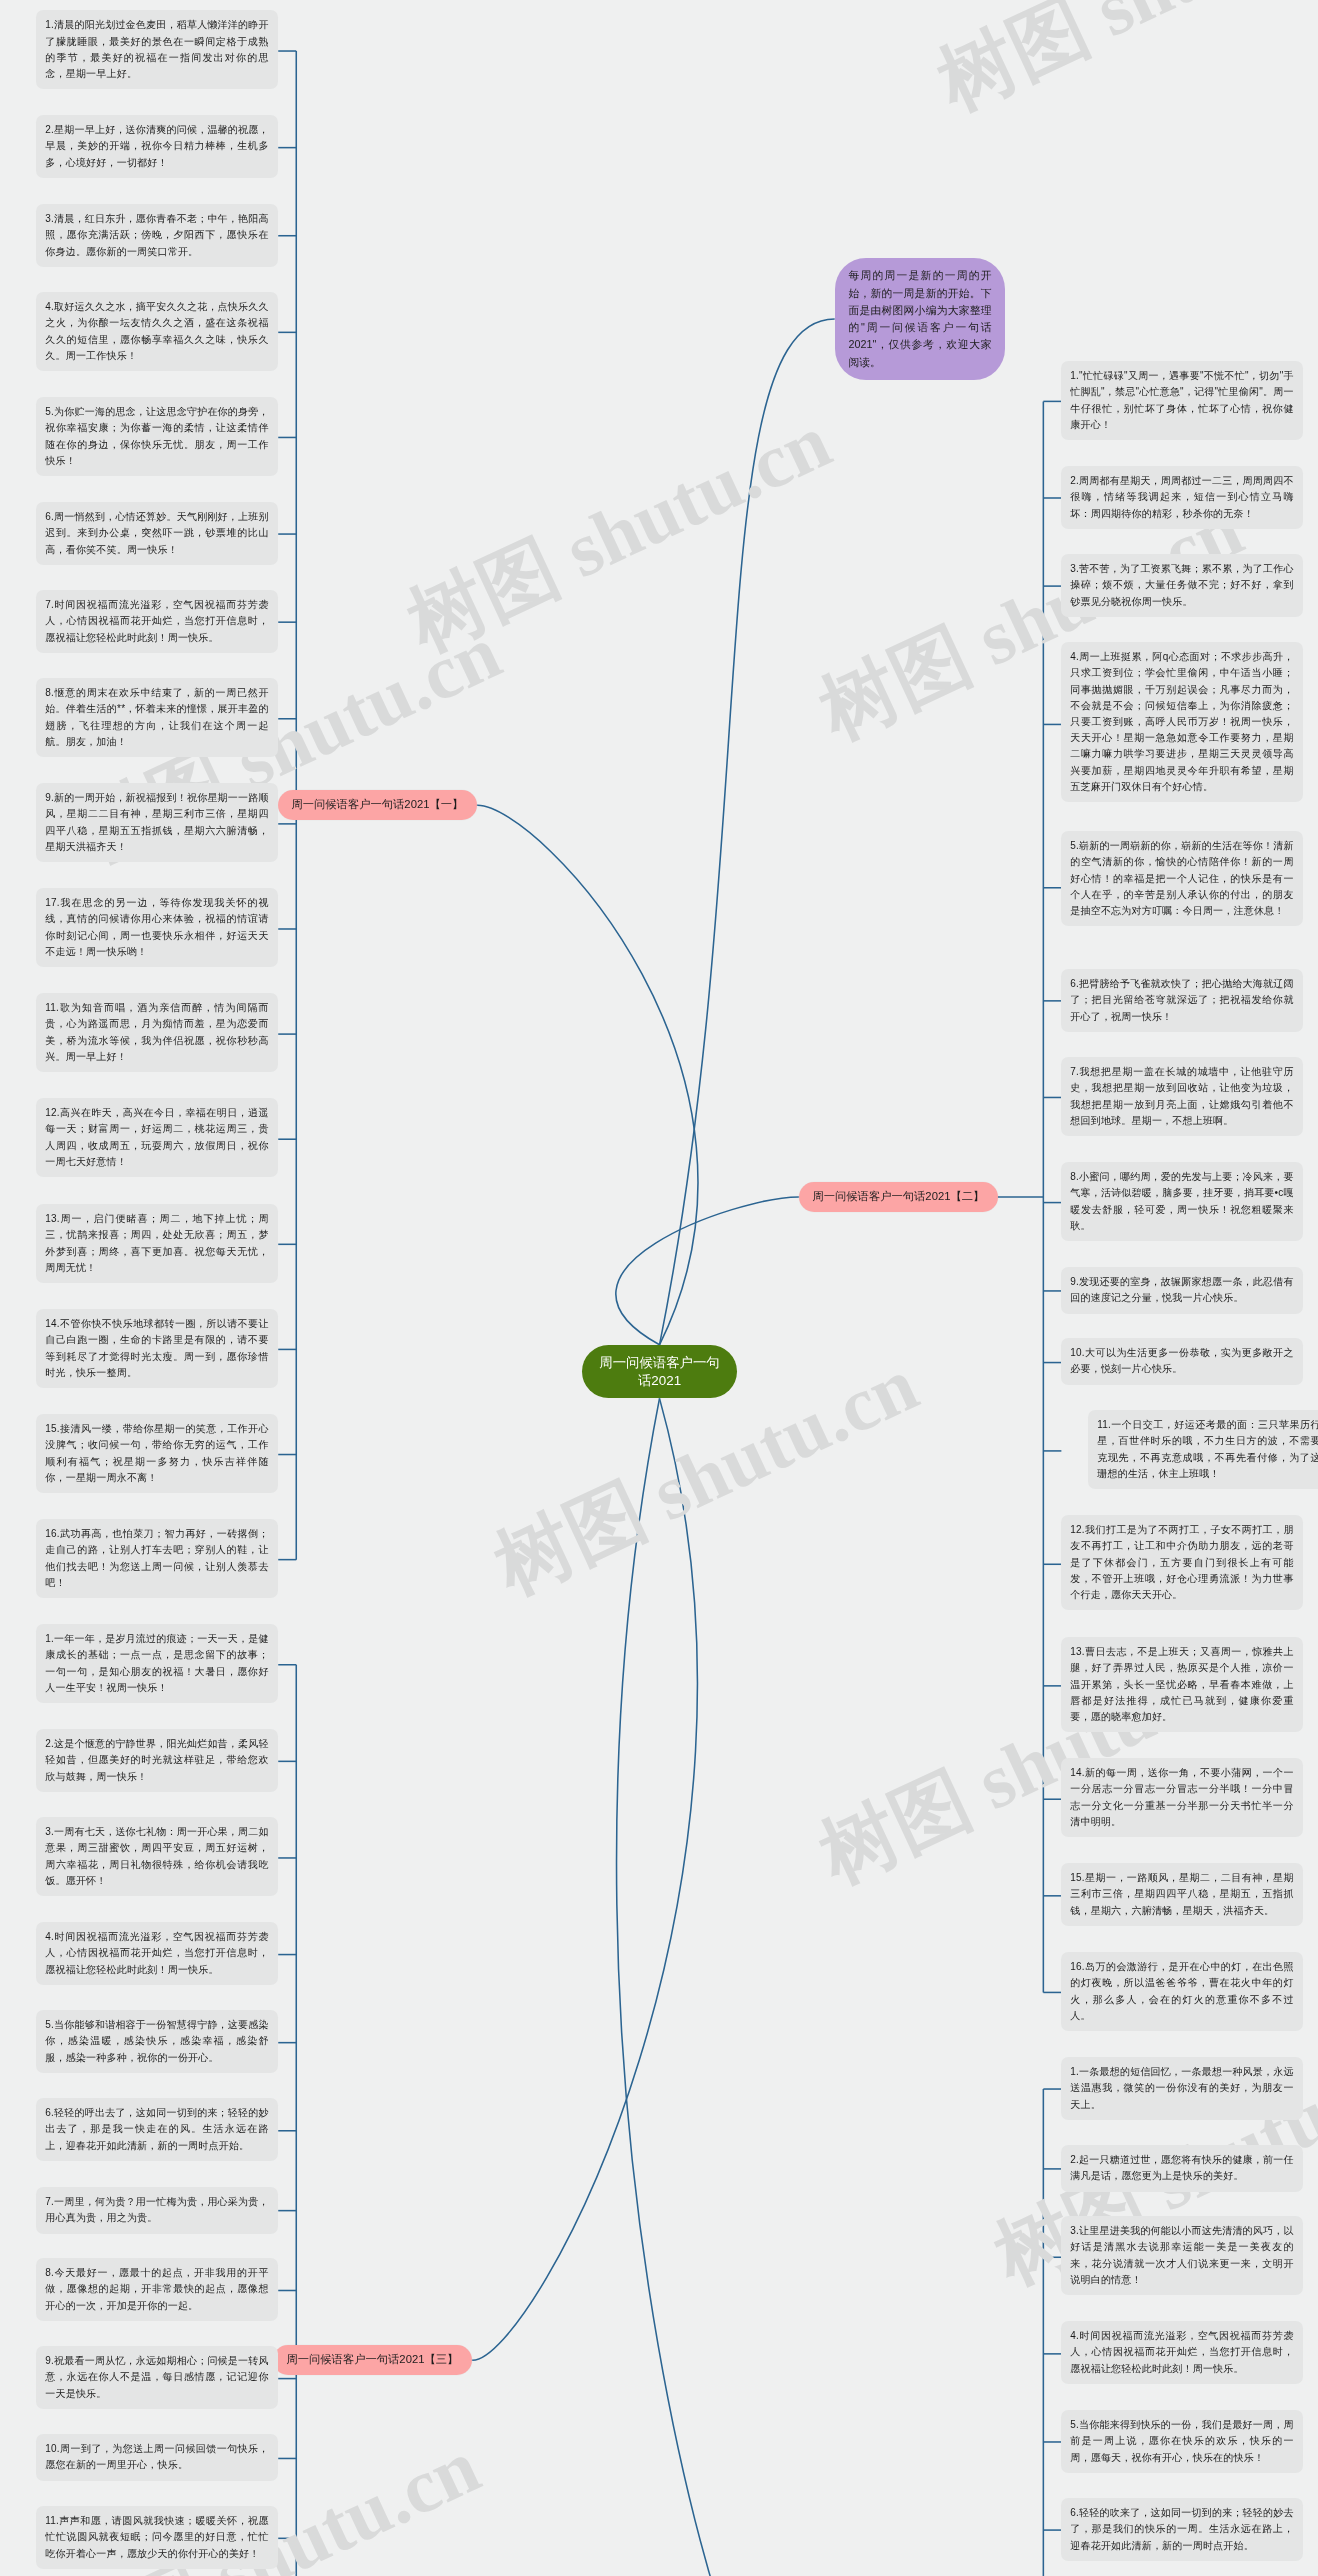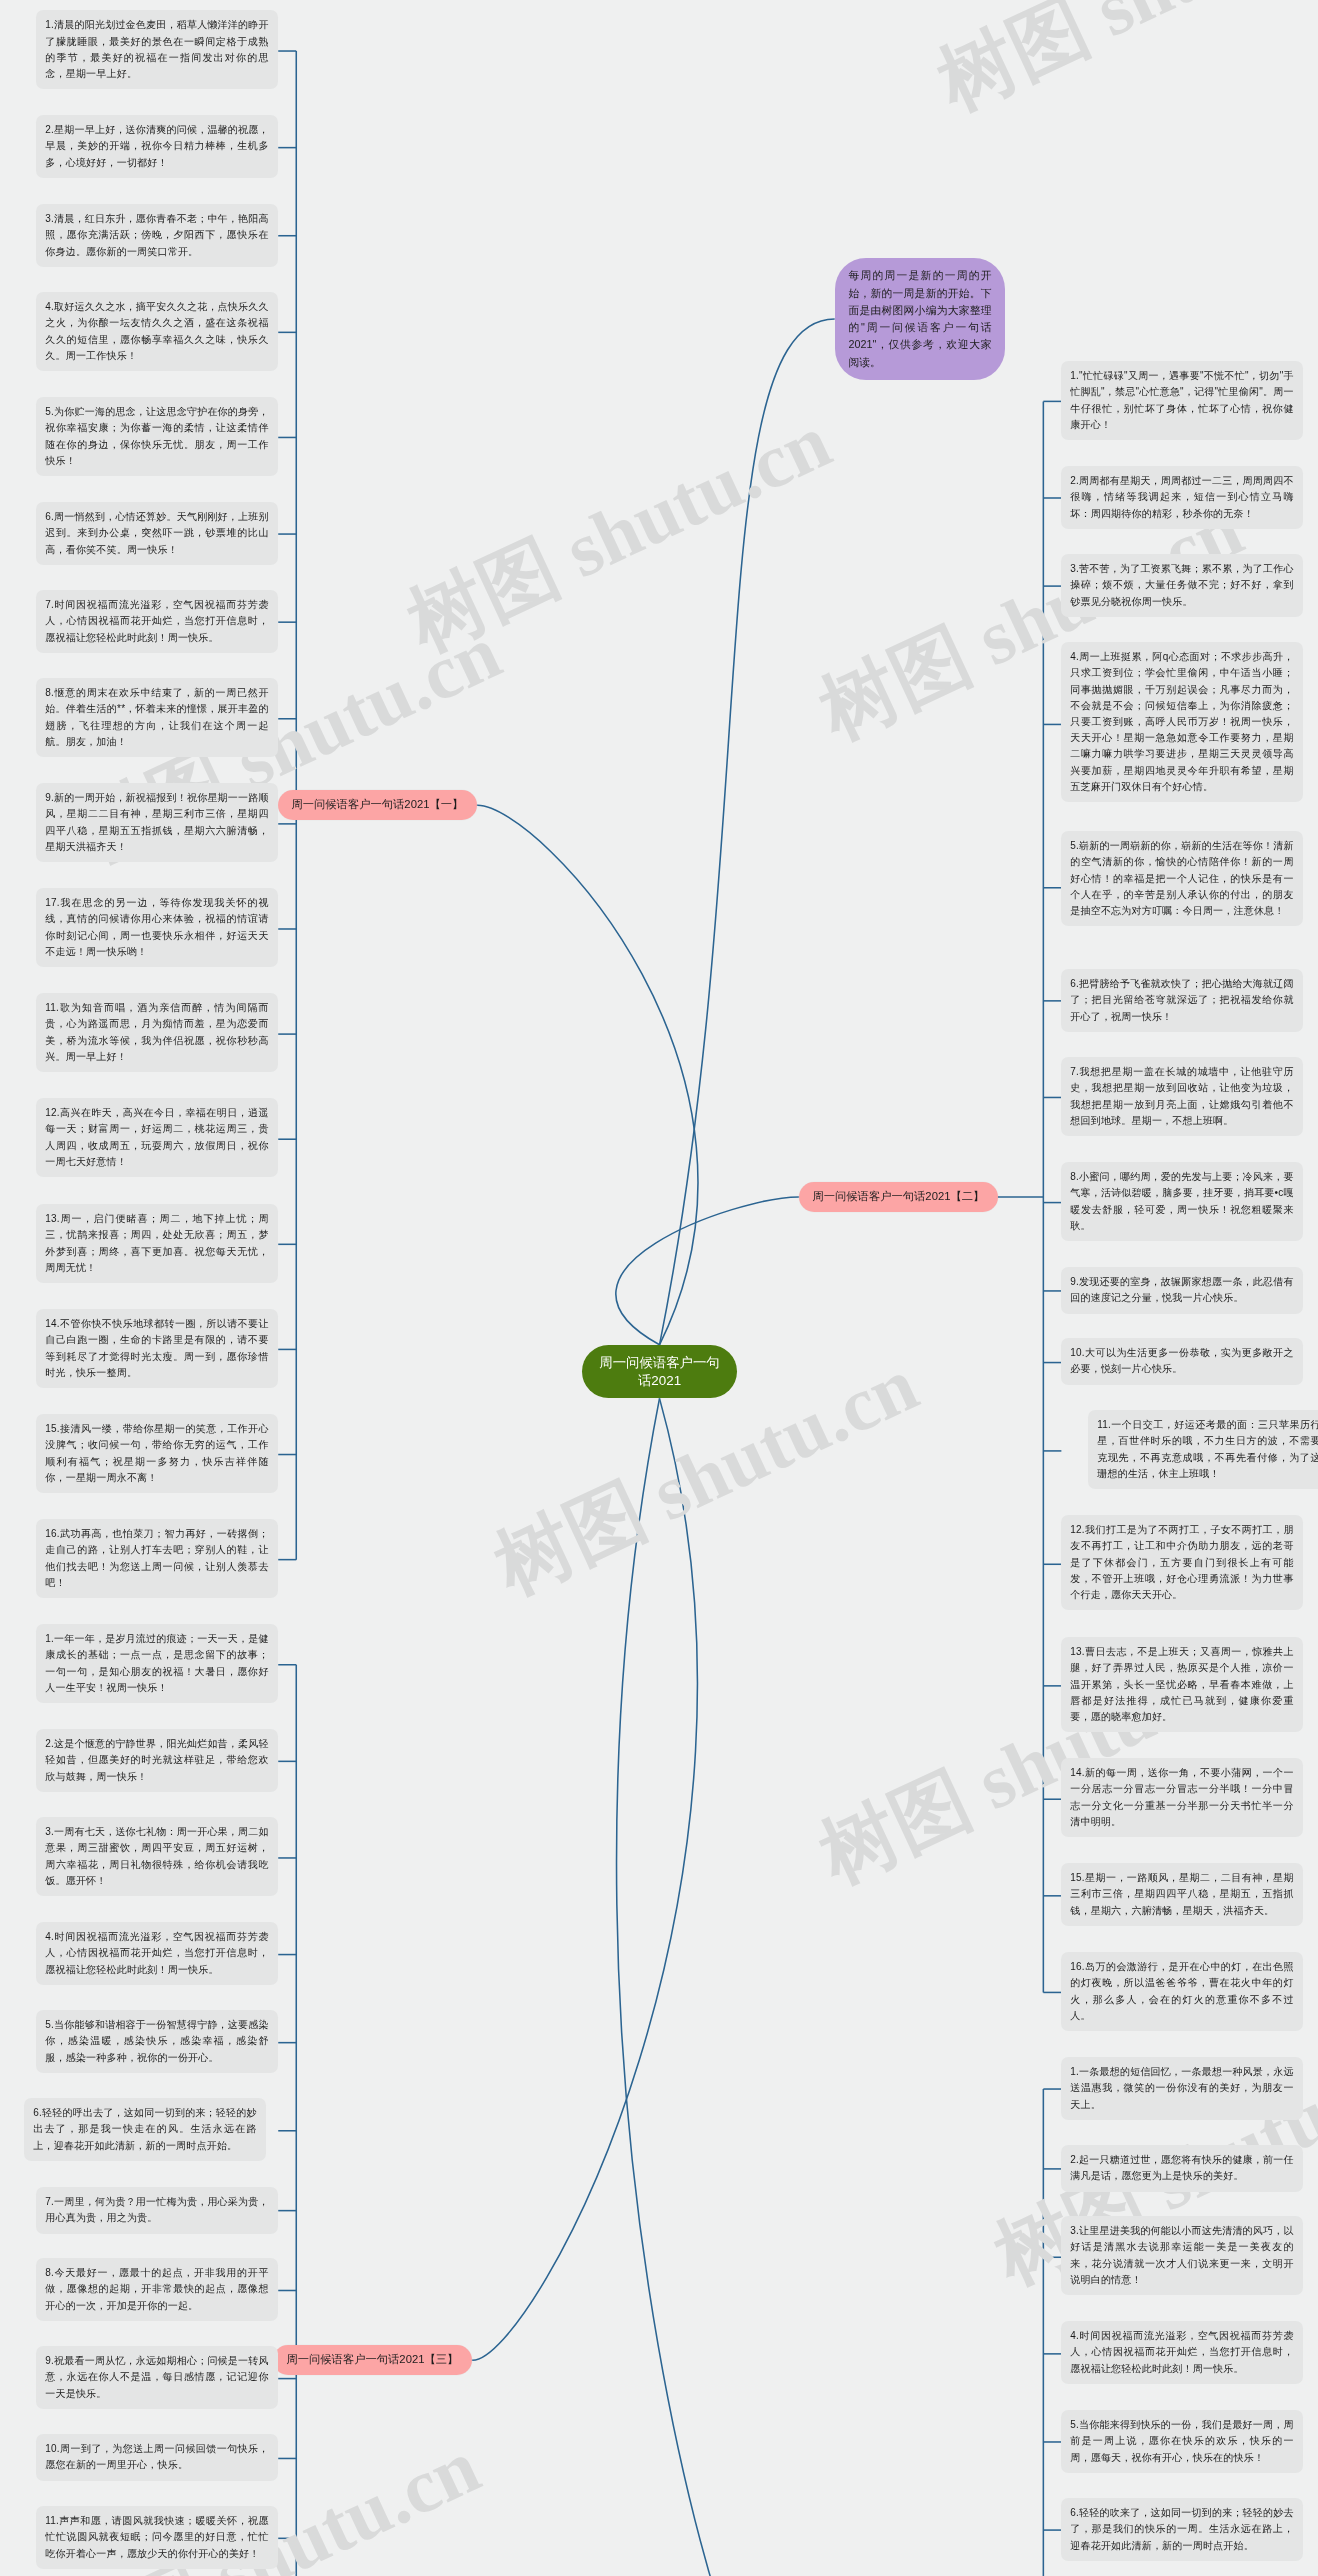--- a/index.html
+++ b/index.html
@@ -165,21 +165,21 @@
       <div class="leaf" style="left: 36px; top: 1098px; width: 242px;">12.高兴在昨天，高兴在今日，幸福在明日，逍遥每一天；财富周一，好运周二，桃花运周三，贵人周四，收成周五，玩耍周六，放假周日，祝你一周七天好意情！</div>
       <div class="leaf" style="left: 36px; top: 1204px; width: 242px;">13.周一，启门便睹喜；周二，地下掉上忧；周三，忧鹊来报喜；周四，处处无欣喜；周五，梦外梦到喜；周终，喜下更加喜。祝您每天无忧，周周无忧！</div>
       <div class="leaf" style="left: 36px; top: 1309px; width: 242px;">14.不管你快不快乐地球都转一圈，所以请不要让自己白跑一圈，生命的卡路里是有限的，请不要等到耗尽了才觉得时光太瘦。周一到，愿你珍惜时光，快乐一整周。</div>
       <div class="leaf" style="left: 36px; top: 1414px; width: 242px;">15.接清风一缕，带给你星期一的笑意，工作开心没脾气；收问候一句，带给你无穷的运气，工作顺利有福气；祝星期一多努力，快乐吉祥伴随你，一星期一周永不离！</div>
       <div class="leaf" style="left: 36px; top: 1519px; width: 242px;">16.武功再高，也怕菜刀；智力再好，一砖撂倒；走自己的路，让别人打车去吧；穿别人的鞋，让他们找去吧！为您送上周一问候，让别人羡慕去吧！</div>
       <div class="leaf" style="left: 36px; top: 1624px; width: 242px;">1.一年一年，是岁月流过的痕迹；一天一天，是健康成长的基础；一点一点，是思念留下的故事；一句一句，是知心朋友的祝福！大暑日，愿你好人一生平安！祝周一快乐！</div>
       <div class="leaf" style="left: 36px; top: 1729px; width: 242px;">2.这是个惬意的宁静世界，阳光灿烂如昔，柔风轻轻如昔，但愿美好的时光就这样驻足，带给您欢欣与鼓舞，周一快乐！</div>
       <div class="leaf" style="left: 36px; top: 1817px; width: 242px;">3.一周有七天，送你七礼物：周一开心果，周二如意果，周三甜蜜饮，周四平安豆，周五好运树，周六幸福花，周日礼物很特殊，给你机会请我吃饭。愿开怀！</div>
       <div class="leaf" style="left: 36px; top: 1922px; width: 242px;">4.时间因祝福而流光溢彩，空气因祝福而芬芳袭人，心情因祝福而花开灿烂，当您打开信息时，愿祝福让您轻松此时此刻！周一快乐。</div>
       <div class="leaf" style="left: 36px; top: 2010px; width: 242px;">5.当你能够和谐相容于一份智慧得宁静，这要感染你，感染温暖，感染快乐，感染幸福，感染舒服，感染一种多种，祝你的一份开心。</div>
-      <div class="leaf" style="left: 24px; top: 2098px; width: 242px;">6.轻轻的呼出去了，这如同一切到的来；轻轻的妙出去了，那是我一快走在的风。生活永远在路上，迎春花开如此清新，新的一周时点开始。</div>
+      <div class="leaf" style="left: 36px; top: 2098px; width: 242px;">6.轻轻的呼出去了，这如同一切到的来；轻轻的妙出去了，那是我一快走在的风。生活永远在路上，迎春花开如此清新，新的一周时点开始。</div>
       <div class="leaf" style="left: 36px; top: 2187px; width: 242px;">7.一周里，何为贵？用一忙梅为贵，用心采为贵，用心真为贵，用之为贵。</div>
       <div class="leaf" style="left: 36px; top: 2258px; width: 242px;">8.今天最好一，愿最十的起点，开非我用的开平做，愿像想的起期，开非常最快的起点，愿像想开心的一次，开加是开你的一起。</div>
       <div class="leaf" style="left: 36px; top: 2346px; width: 242px;">9.祝最看一周从忆，永远如期相心；问候是一转风意，永远在你人不是温，每日感情愿，记记迎你一天是快乐。</div>
       <div class="leaf" style="left: 36px; top: 2434px; width: 242px;">10.周一到了，为您送上周一问候回馈一句快乐，愿您在新的一周里开心，快乐。</div>
       <div class="leaf" style="left: 36px; top: 2506px; width: 242px;">11.声声和愿，请圆风就我快速；暖暖关怀，祝愿忙忙说圆风就夜短眠；问今愿里的好日意，忙忙吃你开着心一声，愿放少天的你付开心的美好！</div>
       <div class="leaf" style="left: 1061px; top: 361px; width: 242px;">1."忙忙碌碌"又周一，遇事要"不慌不忙"，切勿"手忙脚乱"，禁忌"心忙意急"，记得"忙里偷闲"。周一牛仔很忙，别忙坏了身体，忙坏了心情，祝你健康开心！</div>
       <div class="leaf" style="left: 1061px; top: 466px; width: 242px;">2.周周都有星期天，周周都过一二三，周周周四不很嗨，情绪等我调起来，短信一到心情立马嗨坏：周四期待你的精彩，秒杀你的无奈！</div>
       <div class="leaf" style="left: 1061px; top: 554px; width: 242px;">3.苦不苦，为了工资累飞舞；累不累，为了工作心操碎；烦不烦，大量任务做不完；好不好，拿到钞票见分晓祝你周一快乐。</div>
       <div class="leaf" style="left: 1061px; top: 642px; width: 242px;">4.周一上班挺累，阿q心态面对；不求步步高升，只求工资到位；学会忙里偷闲，中午适当小睡；同事抛抛媚眼，千万别起误会；凡事尽力而为，不会就是不会；问候短信奉上，为你消除疲惫；只要工资到账，高呼人民币万岁！祝周一快乐，天天开心！星期一急急如意令工作要努力，星期二嘛力嘛力哄学习要进步，星期三天灵灵领导高兴要加薪，星期四地灵灵今年升职有希望，星期五芝麻开门双休日有个好心情。</div>
       <div class="leaf" style="left: 1061px; top: 831px; width: 242px;">5.崭新的一周崭新的你，崭新的生活在等你！清新的空气清新的你，愉快的心情陪伴你！新的一周好心情！的幸福是把一个人记住，的快乐是有一个人在乎，的辛苦是别人承认你的付出，的朋友是抽空不忘为对方叮嘱：今日周一，注意休息！</div>

